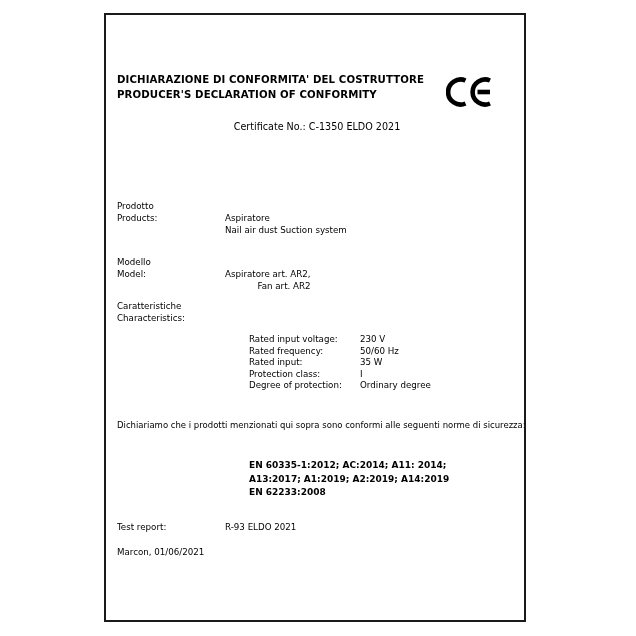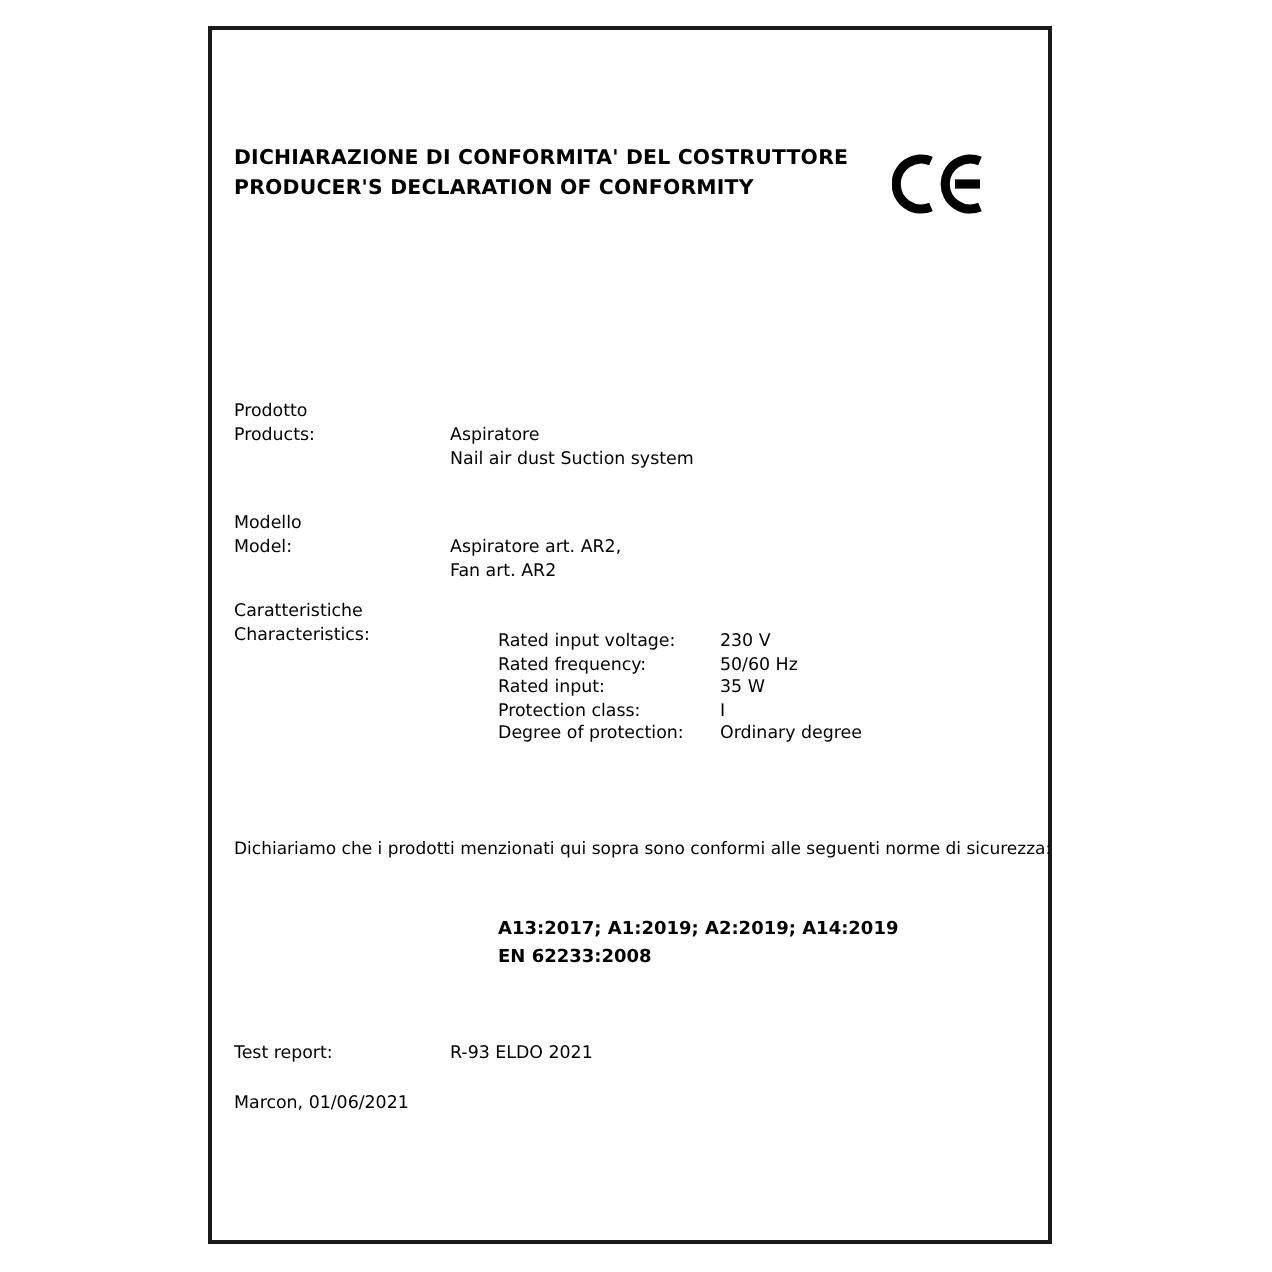--- a/index.html
+++ b/index.html
@@ -72,27 +72,27 @@
     position: absolute;
     left: 108px;
     top: 0;
     font-size: 8.7px;
     line-height: 12.4px;
     white-space: pre-line;
   }
   #row-product { top: 185px; }
   #row-product .field-value { top: 12px; }
   #row-model { top: 241px; }
-  #row-model .field-value { top: 12px; }
+  #row-model .field-value { top: 12px; text-align: right; }
   #row-characteristics { top: 285px; }
 
   
   #spec-table {
     left: 143px;
-    top: 301px;
+    top: 319px;
   }
   .spec-row {
     display: flex;
     font-size: 8.7px;
     line-height: 11.6px;
     white-space: nowrap;
   }
   .spec-key { width: 111px; }
   .spec-val { }
 
@@ -140,20 +140,21 @@
   </div>
 
   <div id="ce-mark" class="abs">
     <svg width="46" height="34" viewBox="0 0 46 34" aria-hidden="true">
       <path d="M19.5 5.5 A12.5 12.5 0 1 0 19.5 28.5" fill="none" stroke="#000" stroke-width="4.6" stroke-linecap="butt"></path>
       <path d="M44 5.5 A12.5 12.5 0 1 0 44 28.5" fill="none" stroke="#000" stroke-width="4.6" stroke-linecap="butt"></path>
       <line x1="31.5" y1="17" x2="44" y2="17" stroke="#000" stroke-width="4.6"></line>
     </svg>
   </div>
 
+  <div id="certificate-line" class="abs">Certificate No.: C-1350 ELDO 2021</div>
 
   <div id="row-product" class="abs field-row">
     <div class="field-label">Prodotto
 Products:</div>
     <div class="field-value">Aspiratore
 Nail air dust Suction system</div>
   </div>
 
   <div id="row-model" class="abs field-row">
     <div class="field-label">Modello
@@ -188,20 +189,21 @@
         <div class="spec-key">Degree of protection:</div>
         <div class="spec-val">Ordinary degree</div>
       </div>
     </div>
 
   <div id="declaration" class="abs">
     <div class="decl-line">Dichiariamo che i prodotti menzionati qui sopra sono conformi alle seguenti norme di sicurezza:</div>
   </div>
 
   <div id="standards" class="abs">
+      <div class="std-line">EN 60335-1:2012; AC:2014; A11: 2014;</div>
       <div class="std-line">A13:2017; A1:2019; A2:2019; A14:2019</div>
       <div class="std-line">EN 62233:2008</div>
     </div>
 
   <div id="row-testreport" class="abs field-row">
     <div class="field-label">Test report:</div>
     <div class="field-value">R-93 ELDO 2021</div>
   </div>
 
   <div id="place-date" class="abs">Marcon, 01/06/2021</div>

